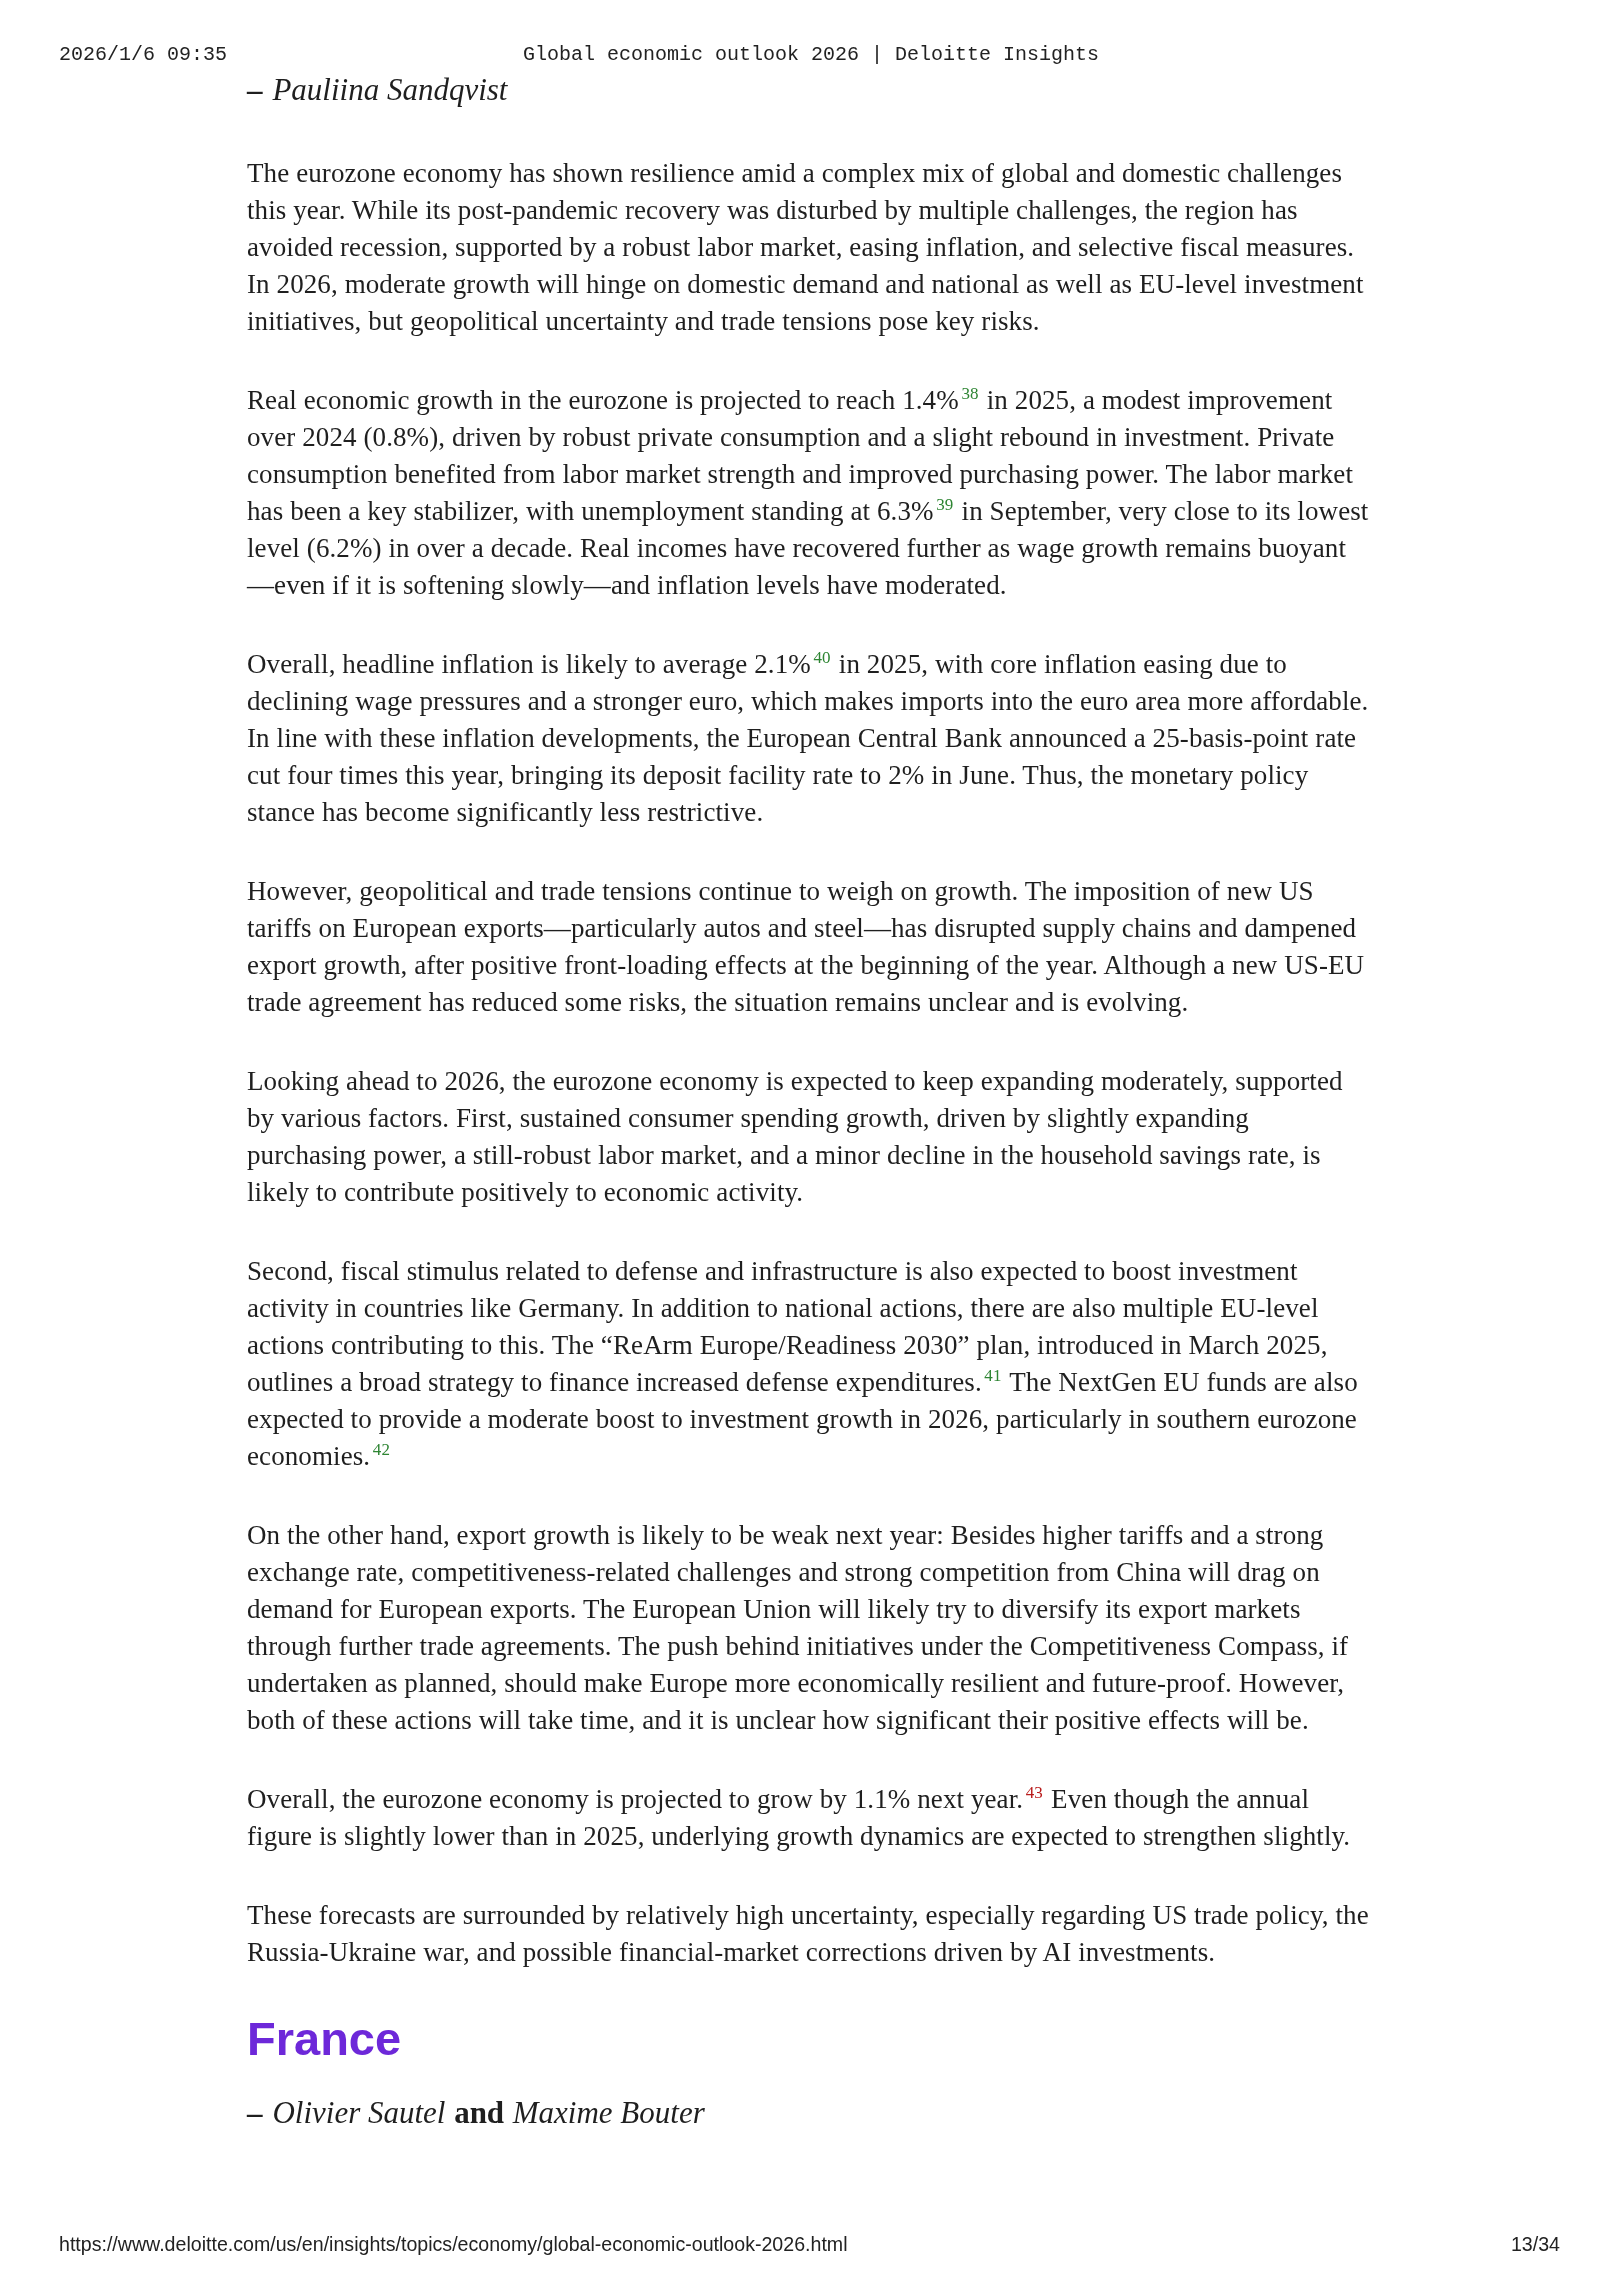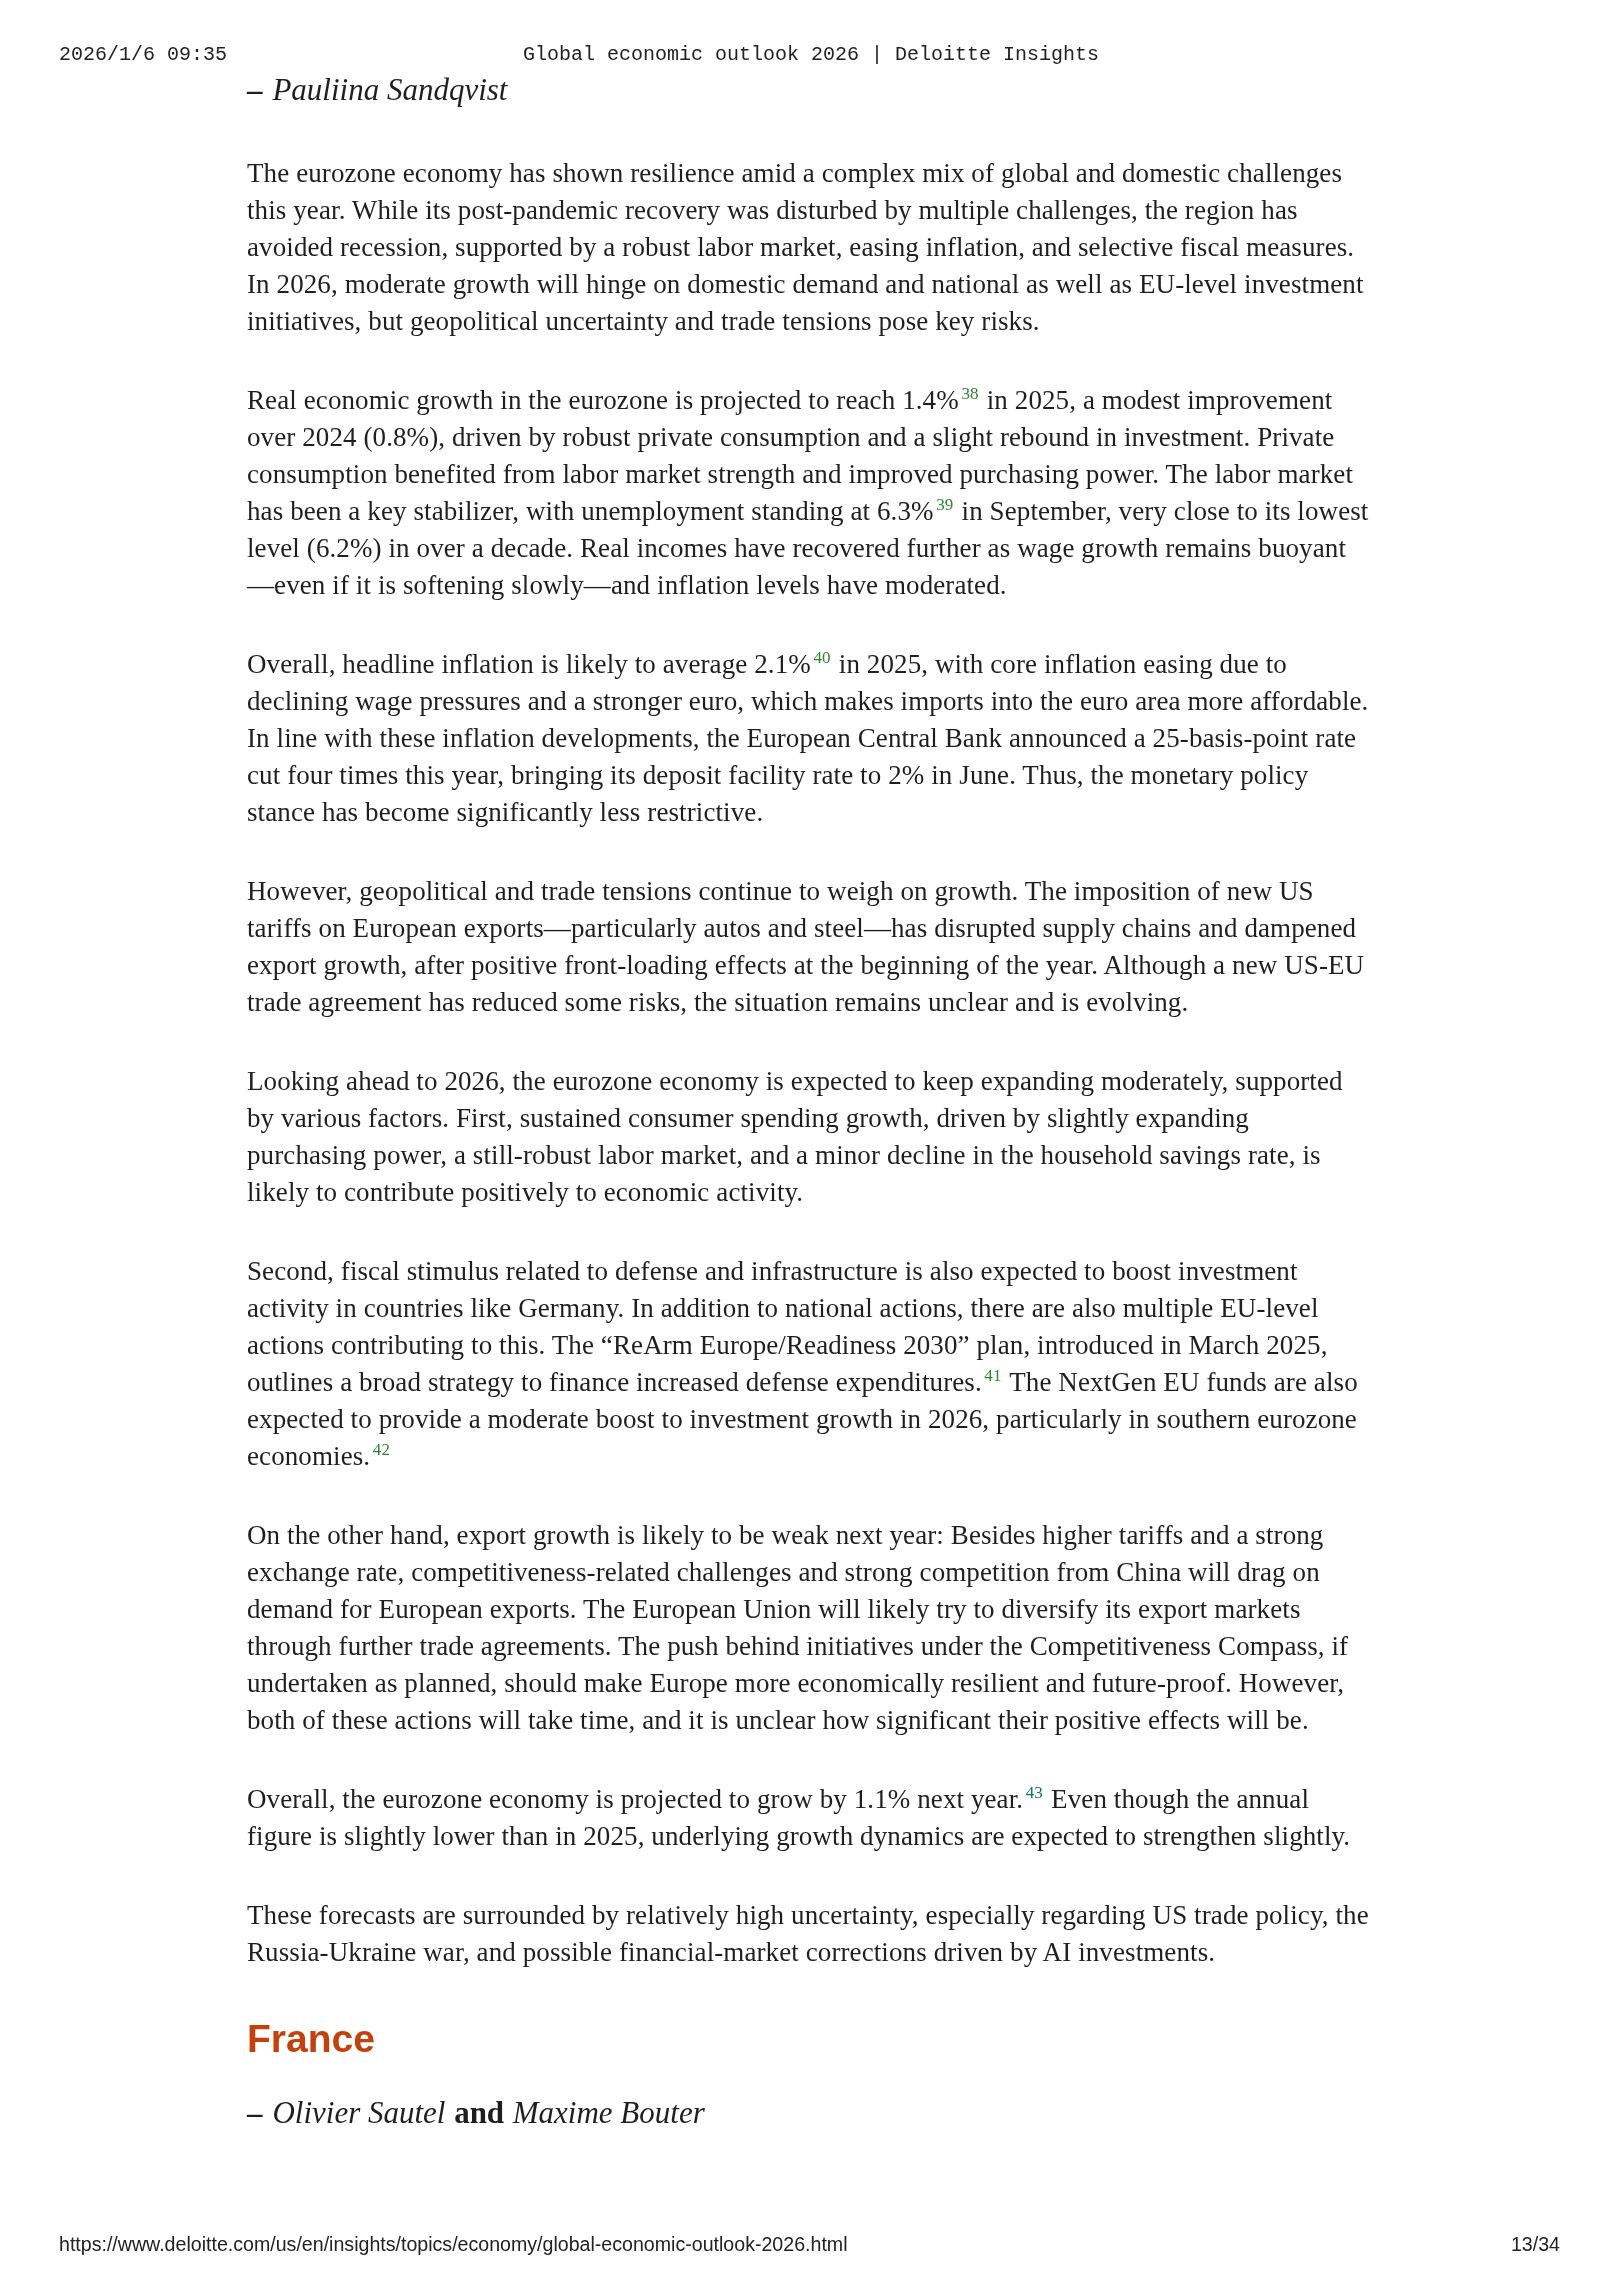--- a/index.html
+++ b/index.html
@@ -42,23 +42,23 @@
     font-size: 17px;
     vertical-align: super;
     line-height: 1;
     margin: 0 1.3px 0 2.6px;
     text-decoration: none;
     cursor: pointer;
   }
   .section-heading {
     font-family: "Liberation Sans", sans-serif;
     font-weight: bold;
-    font-size: 39px;
+    font-size: 47px;
     line-height: 52px;
-    color: #c2410c;
+    color: #6d28d9;
     letter-spacing: 0px;
     margin: 29px 0 0 0;
   }
   .section-byline { margin-top: 29px; }
 
   .print-footer {
     position: absolute; top: 2233px; left: 0; right: 0; height: 26px;
     font-family: "Liberation Sans", sans-serif;
     font-size: 19.6px; color: #222222;
   }
@@ -77,21 +77,21 @@
   <p class="byline"><span class="byline-dash">–</span><span class="byline-author">Pauliina Sandqvist</span></p>
 
   <div class="article-body">
       <p class="body-para">The eurozone economy has shown resilience amid a complex mix of global and domestic challenges this year. While its post-pandemic recovery was disturbed by multiple challenges, the region has avoided recession, supported by a robust labor market, easing inflation, and selective fiscal measures. In 2026, moderate growth will hinge on domestic demand and national as well as EU-level investment initiatives, but geopolitical uncertainty and trade tensions pose key risks.</p>
       <p class="body-para">Real economic growth in the eurozone is projected to reach 1.4%<sup class="fn" style="color: rgb(46, 133, 51);">38</sup> in 2025, a modest improvement over 2024 (0.8%), driven by robust private consumption and a slight rebound in investment. Private consumption benefited from labor market strength and improved purchasing power. The labor market has been a key stabilizer, with unemployment standing at 6.3%<sup class="fn" style="color: rgb(46, 133, 51);">39</sup> in September, very close to its lowest level (6.2%) in over a decade. Real incomes have recovered further as wage growth remains buoyant—even if it is softening slowly—and inflation levels have moderated.</p>
       <p class="body-para">Overall, headline inflation is likely to average 2.1%<sup class="fn" style="color: rgb(46, 133, 51);">40</sup> in 2025, with core inflation easing due to declining wage pressures and a stronger euro, which makes imports into the euro area more affordable. In line with these inflation developments, the European Central Bank announced a 25-basis-point rate cut four times this year, bringing its deposit facility rate to 2% in June. Thus, the monetary policy stance has become significantly less restrictive.</p>
       <p class="body-para">However, geopolitical and trade tensions continue to weigh on growth. The imposition of new US tariffs on European exports—particularly autos and steel—has disrupted supply chains and dampened export growth, after positive front-loading effects at the beginning of the year. Although a new US-EU trade agreement has reduced some risks, the situation remains unclear and is evolving.</p>
       <p class="body-para">Looking ahead to 2026, the eurozone economy is expected to keep expanding moderately, supported by various factors. First, sustained consumer spending growth, driven by slightly expanding purchasing power, a still-robust labor market, and a minor decline in the household savings rate, is likely to contribute positively to economic activity.</p>
       <p class="body-para">Second, fiscal stimulus related to defense and infrastructure is also expected to boost investment activity in countries like Germany. In addition to national actions, there are also multiple EU-level actions contributing to this. The “ReArm Europe/Readiness 2030” plan, introduced in March 2025, outlines a broad strategy to finance increased defense expenditures.<sup class="fn" style="color: rgb(46, 133, 51);">41</sup> The NextGen EU funds are also expected to provide a moderate boost to investment growth in 2026, particularly in southern eurozone economies.<sup class="fn" style="color: rgb(46, 133, 51);">42</sup></p>
       <p class="body-para">On the other hand, export growth is likely to be weak next year: Besides higher tariffs and a strong exchange rate, competitiveness-related challenges and strong competition from China will drag on demand for European exports. The European Union will likely try to diversify its export markets through further trade agreements. The push behind initiatives under the Competitiveness Compass, if undertaken as planned, should make Europe more economically resilient and future-proof. However, both of these actions will take time, and it is unclear how significant their positive effects will be.</p>
-      <p class="body-para">Overall, the eurozone economy is projected to grow by 1.1% next year.<sup class="fn" style="color: #0f766e;">43</sup> Even though the annual figure is slightly lower than in 2025, underlying growth dynamics are expected to strengthen slightly.</p>
+      <p class="body-para">Overall, the eurozone economy is projected to grow by 1.1% next year.<sup class="fn" style="color: #b91c1c;">43</sup> Even though the annual figure is slightly lower than in 2025, underlying growth dynamics are expected to strengthen slightly.</p>
       <p class="body-para">These forecasts are surrounded by relatively high uncertainty, especially regarding US trade policy, the Russia-Ukraine war, and possible financial-market corrections driven by AI investments.</p>
     </div>
 
   <h2 class="section-heading">France</h2>
 
   <p class="byline section-byline"><span class="byline-dash">–</span><span class="byline-author">Olivier Sautel</span><span class="byline-conjunction">and</span><span class="byline-author">Maxime Bouter</span></p>
 </main>
 
 <footer class="print-footer">
   <div class="footer-url">https://www.deloitte.com/us/en/insights/topics/economy/global-economic-outlook-2026.html</div>

